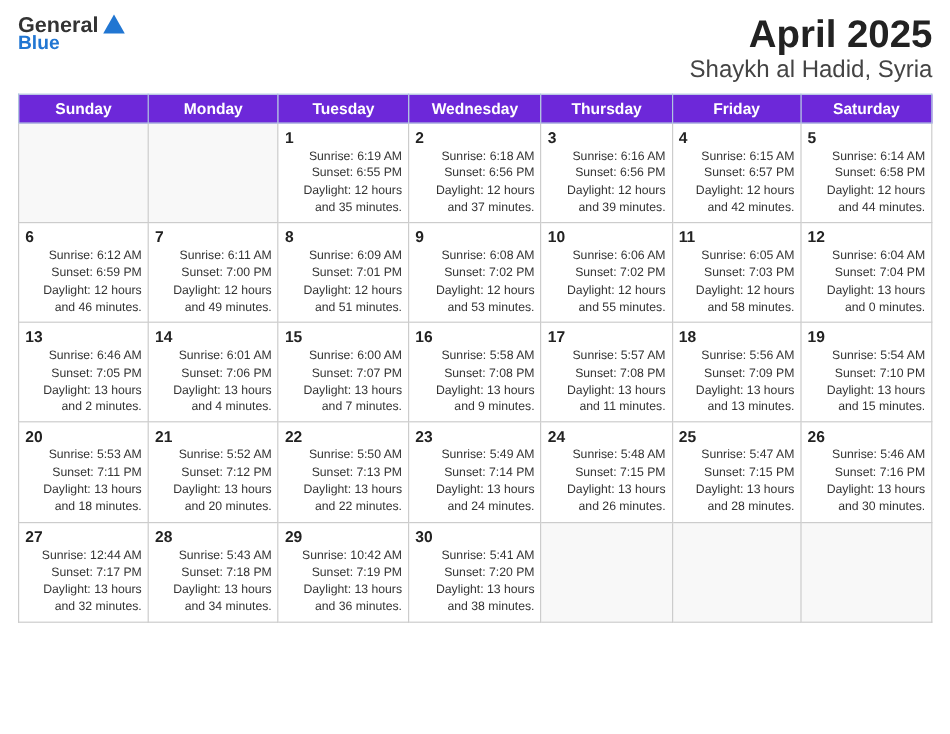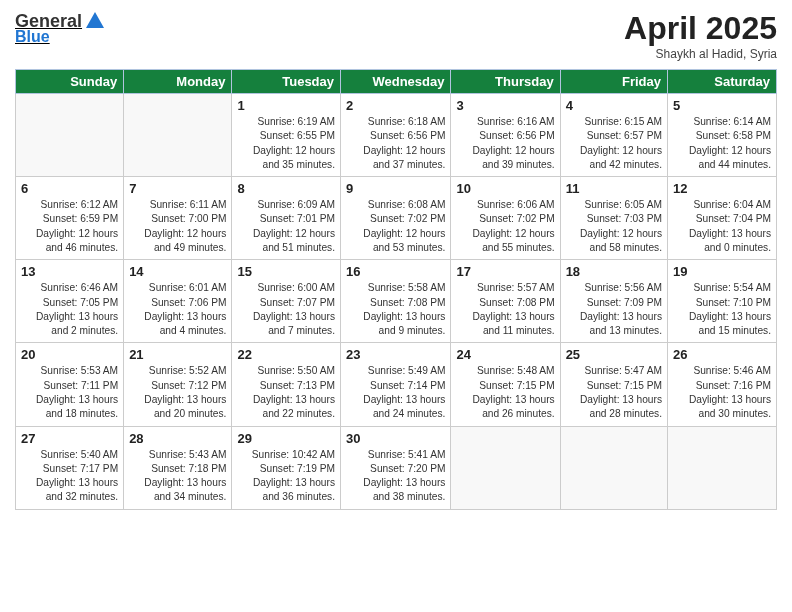--- a/index.html
+++ b/index.html
@@ -1,25 +1,25 @@
 <!DOCTYPE html>
 <html><head>
   <meta charset="utf-8">
   <style>
     * { box-sizing: border-box; margin: 0; padding: 0; }
     body { font-family: Arial, sans-serif; background: #fff; width: 792px; height: 612px; overflow: hidden; }
     .container { width: 792px; height: 612px; padding: 10px 15px; }
     .header { display: flex; justify-content: space-between; align-items: flex-start; margin-bottom: 8px; }
-    .logo { display: flex; align-items: flex-end; text-decoration: underline; }
+    .logo { display: flex; align-items: flex-end; }
     .logo-text { display: flex; flex-direction: column; }
     .title-block { text-align: right; }
     .month-title { font-size: 32px; font-weight: bold; color: #222; }
-    .subtitle { font-size: 12px; color: #444; }
+    .subtitle { font-size: 20px; color: #444; }
     .calendar { width: 100%; border-collapse: collapse; }
-    .calendar th { background-color: #15803d; color: #fff; text-align: right; padding: 4px 6px; font-size: 13px; border: 1px solid #b0c4de; }
+    .calendar th { background-color: #6d28d9; color: #fff; text-align: center; padding: 4px 6px; font-size: 13px; border: 1px solid #b0c4de; }
     .calendar td { border: 1px solid #ccc; vertical-align: top; padding: 4px 5px; font-size: 10.5px; color: #333; background: #fff; width: 113px; min-height: 70px; }
     .calendar td.empty { background: #f8f8f8; }
     .day-num { font-size: 13px; font-weight: bold; color: #222; margin-bottom: 2px; }
     .day-info { font-size: 10.2px; line-height: 1.4; color: #333; text-align: right; }
   </style>
 </head>
 <body>
 
 <div class="container">
   <div class="header">
@@ -164,21 +164,21 @@
             <div class="day-info"><span>Sunrise: 5:47 AM</span><br><span>Sunset: 7:15 PM</span><br><span>Daylight: 13 hours and 28 minutes.</span></div>
           </td>
           <td>
             <div class="day-num">26</div>
             <div class="day-info"><span>Sunrise: 5:46 AM</span><br><span>Sunset: 7:16 PM</span><br><span>Daylight: 13 hours and 30 minutes.</span></div>
           </td>
         </tr>
         <tr>
           <td>
             <div class="day-num">27</div>
-            <div class="day-info"><span>Sunrise: 5:40 AM</span><br><span>Sunset: 7:17 PM</span><br><span>Daylight: 13 hours and 32 minutes.</span></div>
+            <div class="day-info"><span>Sunrise: 12:44 AM</span><br><span>Sunset: 7:17 PM</span><br><span>Daylight: 13 hours and 32 minutes.</span></div>
           </td>
           <td>
             <div class="day-num">28</div>
             <div class="day-info"><span>Sunrise: 5:43 AM</span><br><span>Sunset: 7:18 PM</span><br><span>Daylight: 13 hours and 34 minutes.</span></div>
           </td>
           <td>
             <div class="day-num">29</div>
             <div class="day-info"><span>Sunrise: 10:42 AM</span><br><span>Sunset: 7:19 PM</span><br><span>Daylight: 13 hours and 36 minutes.</span></div>
           </td>
           <td>

